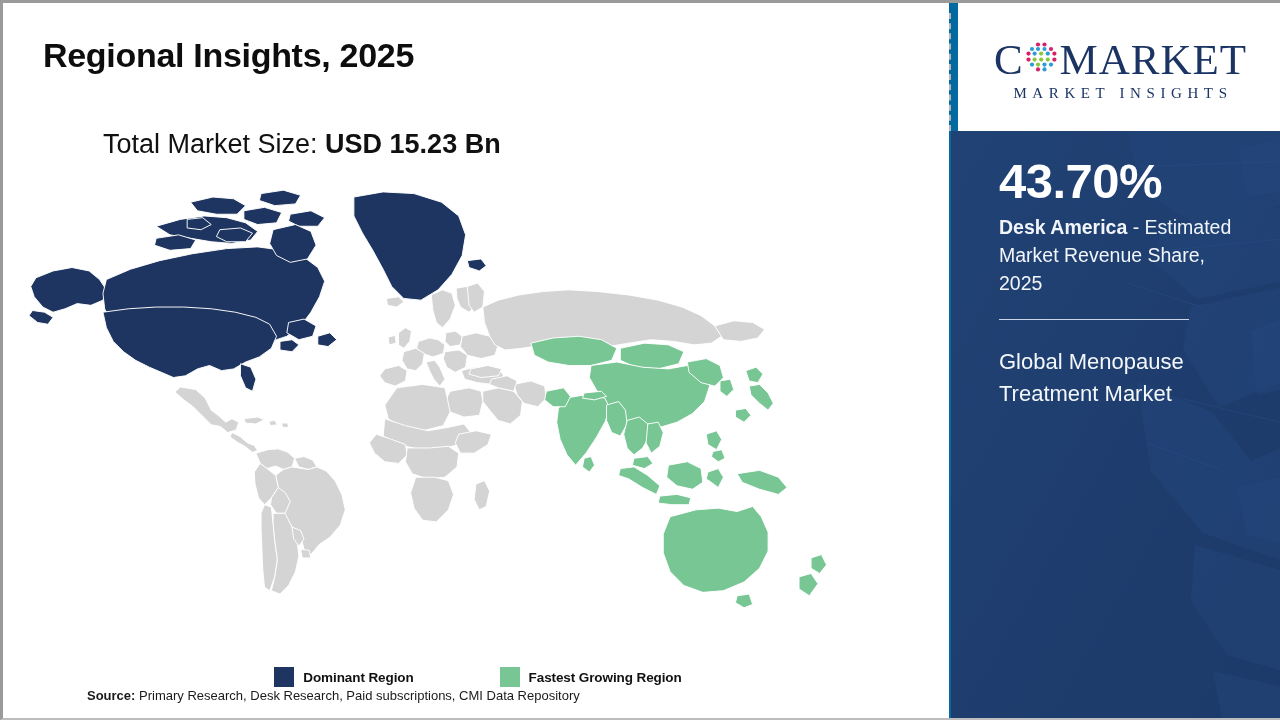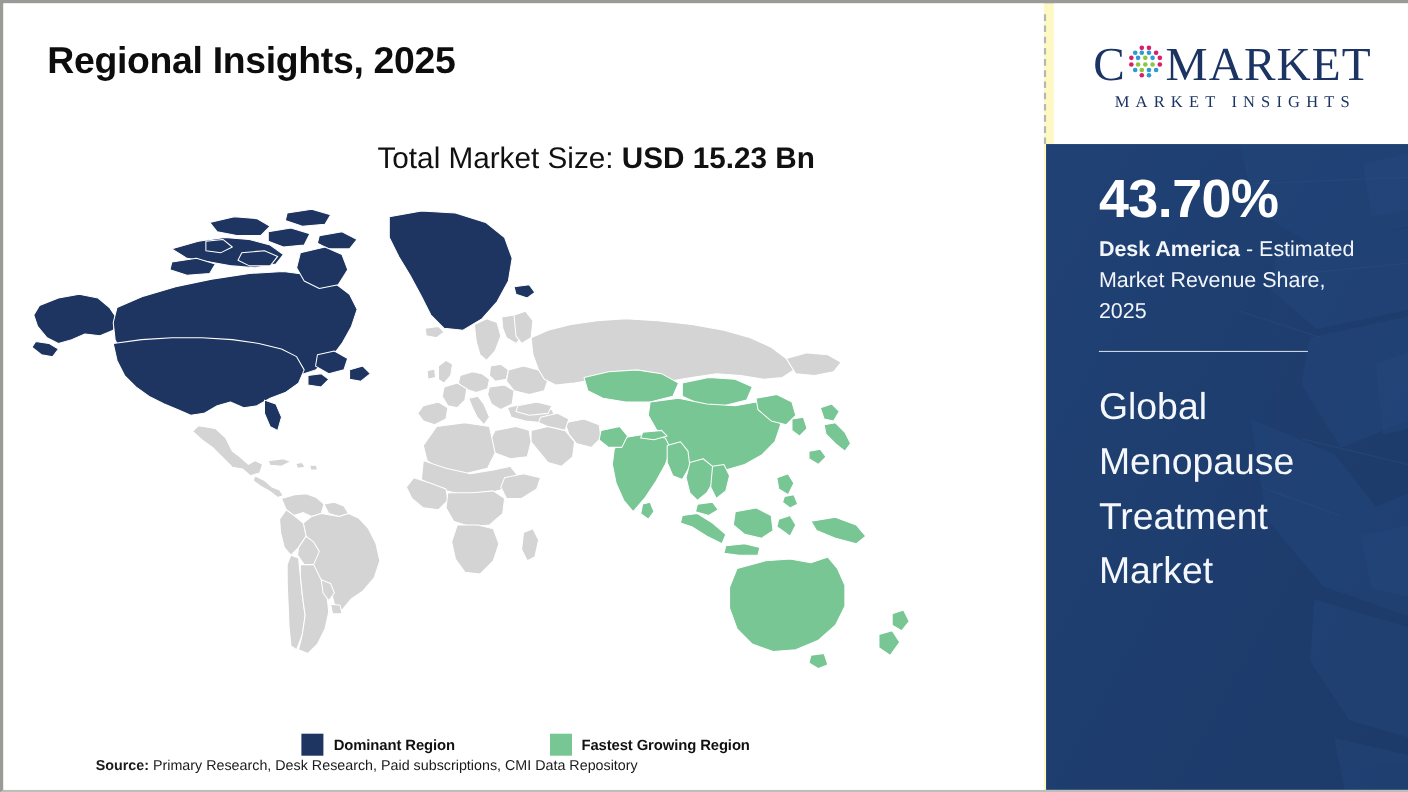--- a/index.html
+++ b/index.html
@@ -9,21 +9,21 @@
     height: 720px;
     overflow: hidden;
     font-family: "Liberation Sans", sans-serif;
     background: #ffffff;
   }
 
   #infographic {
     position: relative;
     width: 1280px;
     height: 720px;
-    background: #fef9c3;
+    background: #0369a1;
     border-top: 3px solid #9a9a9a;
     border-left: 3px solid #9a9a9a;
     border-bottom: 2px solid #bdbdbd;
     overflow: hidden;
   }
 
   
   #left-panel {
     position: absolute;
     left: 0; top: 0;
@@ -37,24 +37,23 @@
     left: 40px;
     top: 33px;
     font-size: 34px;
     font-weight: bold;
     color: #0d0d0d;
     letter-spacing: -0.3px;
   }
 
   #market-size-line {
     position: absolute;
-    left: 16px;
+    left: 0;
     top: 126px;
     width: 946px;
-    text-align: center;
     font-size: 27px;
     color: #111111;
     padding-left: 100px;
   }
   #market-size-line .label { font-weight: normal; }
   #market-size-line .value { font-weight: bold; }
 
   
   #world-map {
     position: absolute;
@@ -183,21 +182,21 @@
 
   #sidebar-rule {
     margin-top: 21px;
     width: 190px;
     height: 1px;
     background: #c9d4e4;
   }
 
   #market-name {
     margin-top: 26px;
-    font-size: 34px;
+    font-size: 22px;
     color: #f4f7fb;
     line-height: 1.47;
     font-weight: normal;
     max-width: 230px;
   }
 </style>
 </head>
 <body>
 
 <div id="infographic">

